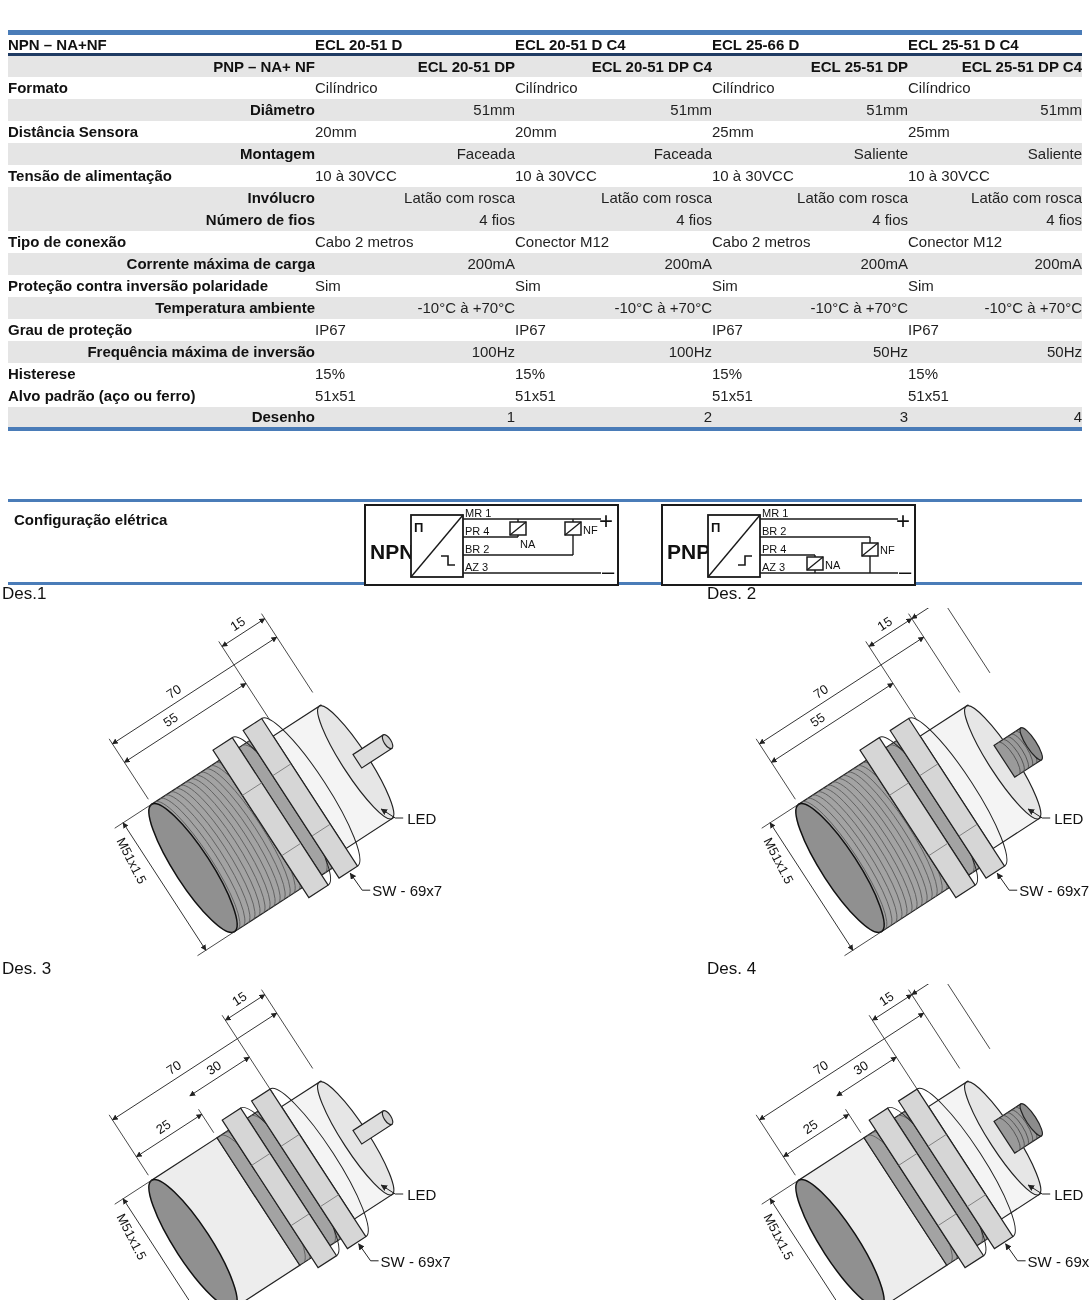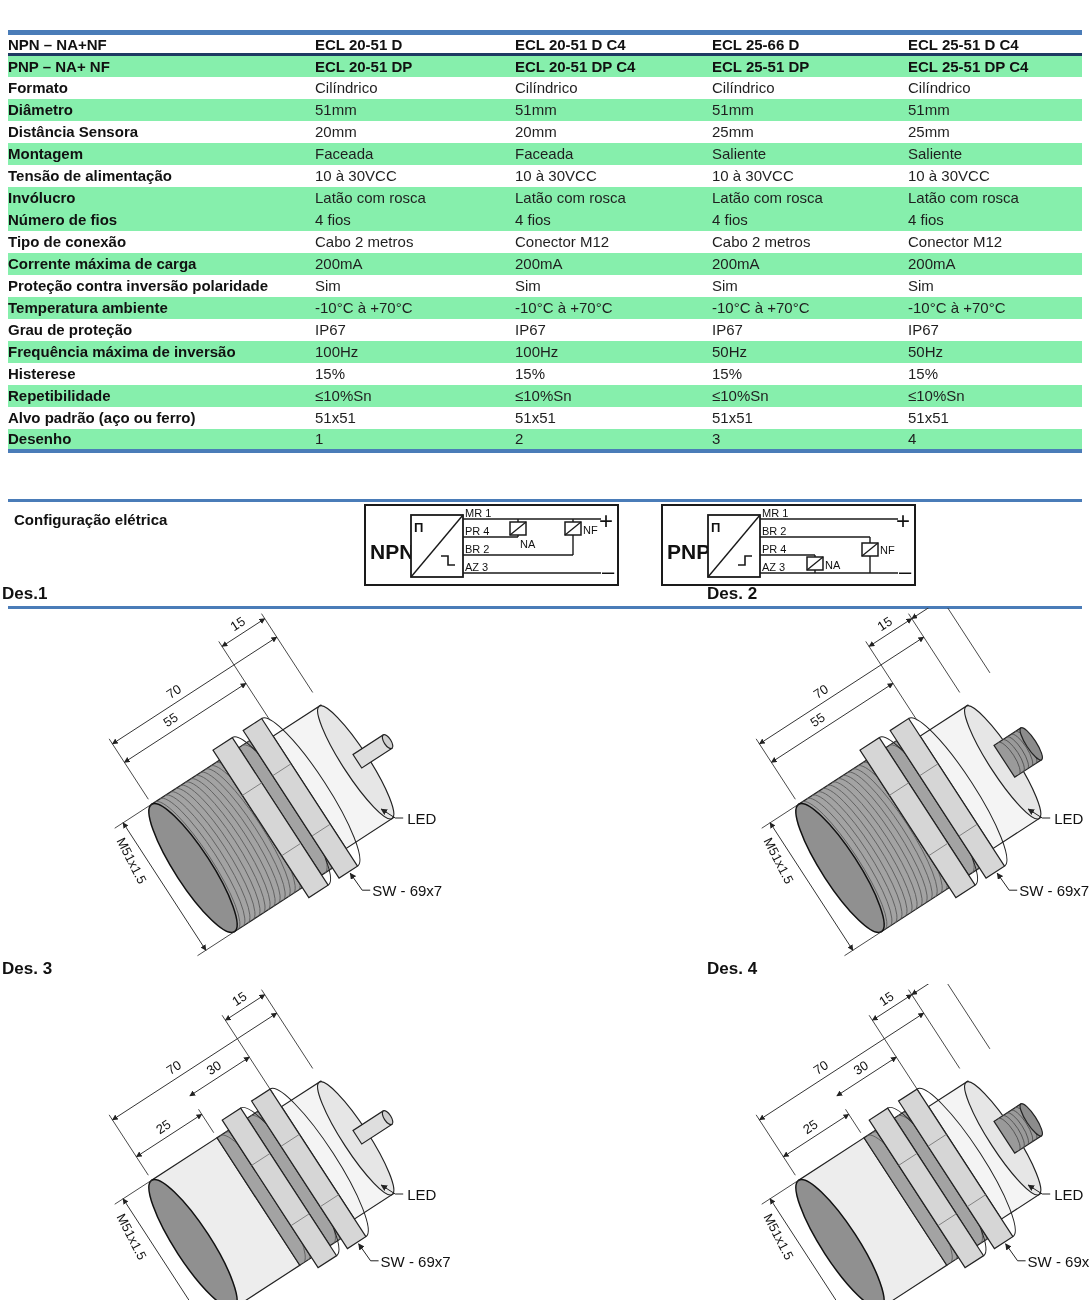--- a/index.html
+++ b/index.html
@@ -8,28 +8,28 @@
   
   .spec{position:absolute;left:8px;top:18px;}
   table.spec-t{border-collapse:collapse;table-layout:fixed;width:1074px;
         border-top:5px solid #4A7CB8;border-bottom:4px solid #4A7CB8;font-size:15px;}
   table.spec-t tr{height:22px;}
   table.spec-t td{padding:0;vertical-align:middle;white-space:nowrap;overflow:hidden;}
   td.lbl{font-weight:bold;padding-left:10px;color:#111;}
   td.val{padding-left:6px;color:#1f1f1f;}
   tr.hdr td.val{font-weight:bold;color:#111;}
   tr.hdr-npn{border-bottom:3px solid #1F3B63;}
-  tr.band{background:#86efac;}
+  tr.band{background:#e5e5e5;text-align:right;}
   
-  .config{position:absolute;left:8px;top:487px;width:1074px;height:110px;box-sizing:border-box;
+  .config{position:absolute;left:8px;top:487px;width:1074px;height:86px;box-sizing:border-box;
         border-top:3px solid #4A7CB8;border-bottom:3px solid #4A7CB8;}
   .config-title{position:absolute;left:6px;top:9px;font-weight:bold;font-size:15px;color:#111;}
   svg.circuit{position:absolute;top:1px;}
   
-  .des-title{position:absolute;font-weight:bold;font-size:17px;color:#111;}
+  .des-title{position:absolute;font-weight:normal;font-size:17px;color:#111;}
   svg.sensor{position:absolute;}
 </style>
 </head>
 <body>
 
 <div id="page">
 
   <div class="spec">
     <table class="spec-t">
       <colgroup>
@@ -144,27 +144,20 @@
             <td class="val">100Hz</td>
             <td class="val">50Hz</td>
             <td class="val">50Hz</td>
           </tr>
           <tr class="">
             <td class="lbl">Histerese</td>
             <td class="val">15%</td>
             <td class="val">15%</td>
             <td class="val">15%</td>
             <td class="val">15%</td>
-          </tr>
-          <tr class="band">
-            <td class="lbl">Repetibilidade</td>
-            <td class="val">≤10%Sn</td>
-            <td class="val">≤10%Sn</td>
-            <td class="val">≤10%Sn</td>
-            <td class="val">≤10%Sn</td>
           </tr>
           <tr class="">
             <td class="lbl">Alvo padrão (aço ou ferro)</td>
             <td class="val">51x51</td>
             <td class="val">51x51</td>
             <td class="val">51x51</td>
             <td class="val">51x51</td>
           </tr>
           <tr class="band">
             <td class="lbl">Desenho</td>

